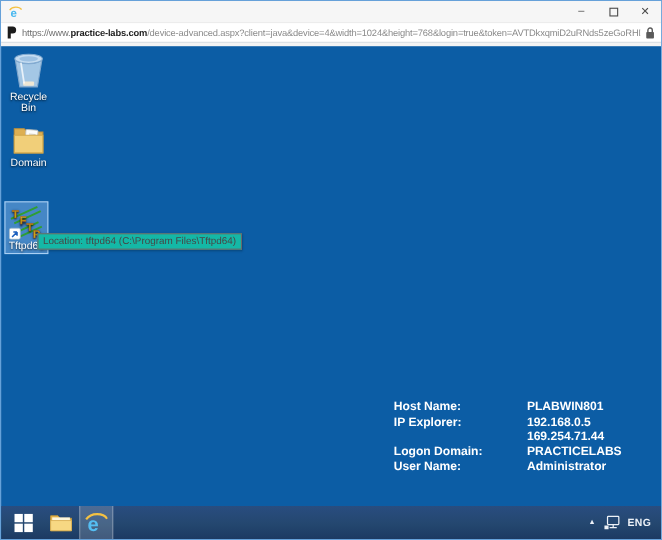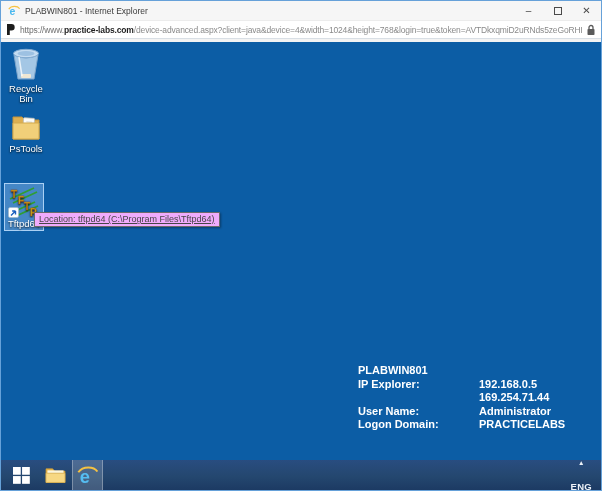--- a/index.html
+++ b/index.html
@@ -33,48 +33,47 @@
                text-shadow:0 1px 2px rgba(0,0,0,.85); cursor:default; }
   .icon-tile svg { display:block; margin:0 auto; }
   .icon-label { margin-top:1px; line-height:10px; }
 
   .tile-recycle { left:0; top:5px; }
   .tile-pstools { left:0; top:69px; }
   .tile-tftpd   { left:3px; top:141px; width:40px; padding:2px 0 1px;
                   background:rgba(125,178,232,.50); border:1px solid rgba(195,226,255,.8); }
 
   .tooltip { position:absolute; left:33px; top:170px; z-index:6; white-space:nowrap;
-             background:#f0abfc; border:1px solid #6A6A6A; color:#474747;
-             font-size:9px; line-height:13px; padding:0 4px; box-shadow:1px 1px 2px rgba(0,0,0,.35);text-decoration:underline; }
+             background:#14b8a6; border:1px solid #6A6A6A; color:#474747;
+             font-size:9px; line-height:13px; padding:0 4px; box-shadow:1px 1px 2px rgba(0,0,0,.35); }
 
   .hostinfo { position:absolute; left:357px; top:322px; color:#FFF; font-weight:bold; font-size:11px; }
   .hostinfo .row { display:flex; line-height:13.5px; }
   .hostinfo .lbl { width:121px; }
 
   
   .taskbar { position:absolute; left:0; right:0; bottom:0; height:30px;
              background:linear-gradient(180deg,#294D80 0%, #24476F 55%, #1C3A63 100%);
              display:flex; align-items:stretch; }
   .tb-btn { width:34px; display:flex; align-items:center; justify-content:center; }
   .tb-btn.active { width:31px; background:rgba(255,255,255,.17); border-left:1px solid rgba(255,255,255,.30); border-right:1px solid rgba(255,255,255,.30); }
-  .tray { margin-left:auto; display:flex; align-items:center; gap:7px; padding-right:9px; color:#EDF2F8;flex-direction:column; }
+  .tray { margin-left:auto; display:flex; align-items:center; gap:7px; padding-right:9px; color:#EDF2F8; }
   .chevron { font-size:6.5px; line-height:6.5px; }
   .eng { font-size:9.5px; font-weight:bold; letter-spacing:.3px; }
 </style>
 </head>
 <body>
 
 <div class="window">
 
   <div class="titlebar">
     <svg class="app-icon" viewBox="0 0 32 32">
       <text x="4" y="27" font-size="28" font-weight="bold" fill="#49B8EF" font-family="Liberation Sans, sans-serif">e</text>
       <path d="M2,11 C9,1 26,2 31,10" stroke="#F5C242" stroke-width="3" fill="none"></path>
     </svg>
-    <span class="title-text">PLABWIN801 - Internet Explorer</span>
     <div class="controls">
       <span class="ctrl">–</span>
       <span class="ctrl">
           <span class="max-glyph"></span>
         </span>
       <span class="ctrl">✕</span>
     </div>
   </div>
 
   <div class="addressbar">
@@ -103,21 +102,21 @@
       <div class="icon-label">Recycle Bin</div>
     </div>
 
     <div class="icon-tile tile-pstools">
       <svg width="32" height="32" viewBox="0 0 32 32">
         <path d="M3,6 h9 l3,3 h14 v19 h-26 z" fill="#DDAF52" stroke="#C2923A" stroke-width="1"></path>
         <rect x="13" y="7" width="11" height="19" rx="1" fill="#FCFCFA" stroke="#BDBDB5" stroke-width="0.8" transform="rotate(4 18 16)"></rect>
         <path d="M16,11 h6 M16,14 h6 M16,17 h6" stroke="#C9C9C0" stroke-width="0.8" transform="rotate(4 18 16)"></path>
         <path d="M3,12 h26 v16 h-26 z" fill="#F1CF79" stroke="#D3A94C" stroke-width="1"></path>
       </svg>
-      <div class="icon-label">PsTools</div>
+      <div class="icon-label">Domain</div>
     </div>
 
     <div class="icon-tile tile-tftpd">
       <svg width="32" height="32" viewBox="0 0 32 32">
         <path d="M2,13 L26,2" stroke="#2F9E33" stroke-width="1.8"></path>
         <path d="M5,17 L29,6" stroke="#2F9E33" stroke-width="1.8"></path>
         <path d="M3,27 L27,16" stroke="#2F9E33" stroke-width="1.8"></path>
         <path d="M6,31 L30,20" stroke="#2F9E33" stroke-width="1.8"></path>
         <text x="3" y="12" font-size="10" font-weight="bold" fill="#E8C51F" stroke="#B5500F" stroke-width="0.35" font-family="Liberation Sans, sans-serif">T</text>
         <text x="10" y="18" font-size="10" font-weight="bold" fill="#E8C51F" stroke="#B5500F" stroke-width="0.35" font-family="Liberation Sans, sans-serif">F</text>
@@ -128,37 +127,38 @@
           <path d="M3,29.5 L7.5,25 M7.5,25 h-3.4 M7.5,25 v3.4" stroke="#1B5FBE" stroke-width="1.4" fill="none"></path>
         </g>
       </svg>
       <div class="icon-label">Tftpd64</div>
     </div>
 
     <div class="tooltip">Location: tftpd64 (C:\Program Files\Tftpd64)</div>
 
     <div class="hostinfo">
       <div class="row">
+        <span class="lbl">Host Name:</span>
         <span class="val">PLABWIN801</span>
       </div>
       <div class="row">
         <span class="lbl">IP Explorer:</span>
         <span class="val">192.168.0.5</span>
       </div>
       <div class="row">
         <span class="lbl"></span>
         <span class="val">169.254.71.44</span>
       </div>
       <div class="row">
+        <span class="lbl">Logon Domain:</span>
+        <span class="val">PRACTICELABS</span>
+      </div>
+      <div class="row">
         <span class="lbl">User Name:</span>
         <span class="val">Administrator</span>
-      </div>
-      <div class="row">
-        <span class="lbl">Logon Domain:</span>
-        <span class="val">PRACTICELABS</span>
       </div>
     </div>
 
     <div class="taskbar">
       <div class="tb-btn" style="margin-left:3px;">
         <svg width="17" height="17" viewBox="0 0 18 18">
           <rect x="0" y="0" width="8.2" height="8.2" fill="#FFFFFF"></rect>
           <rect x="9.6" y="0" width="8.2" height="8.2" fill="#FFFFFF"></rect>
           <rect x="0" y="9.6" width="8.2" height="8.2" fill="#FFFFFF"></rect>
           <rect x="9.6" y="9.6" width="8.2" height="8.2" fill="#FFFFFF"></rect>

